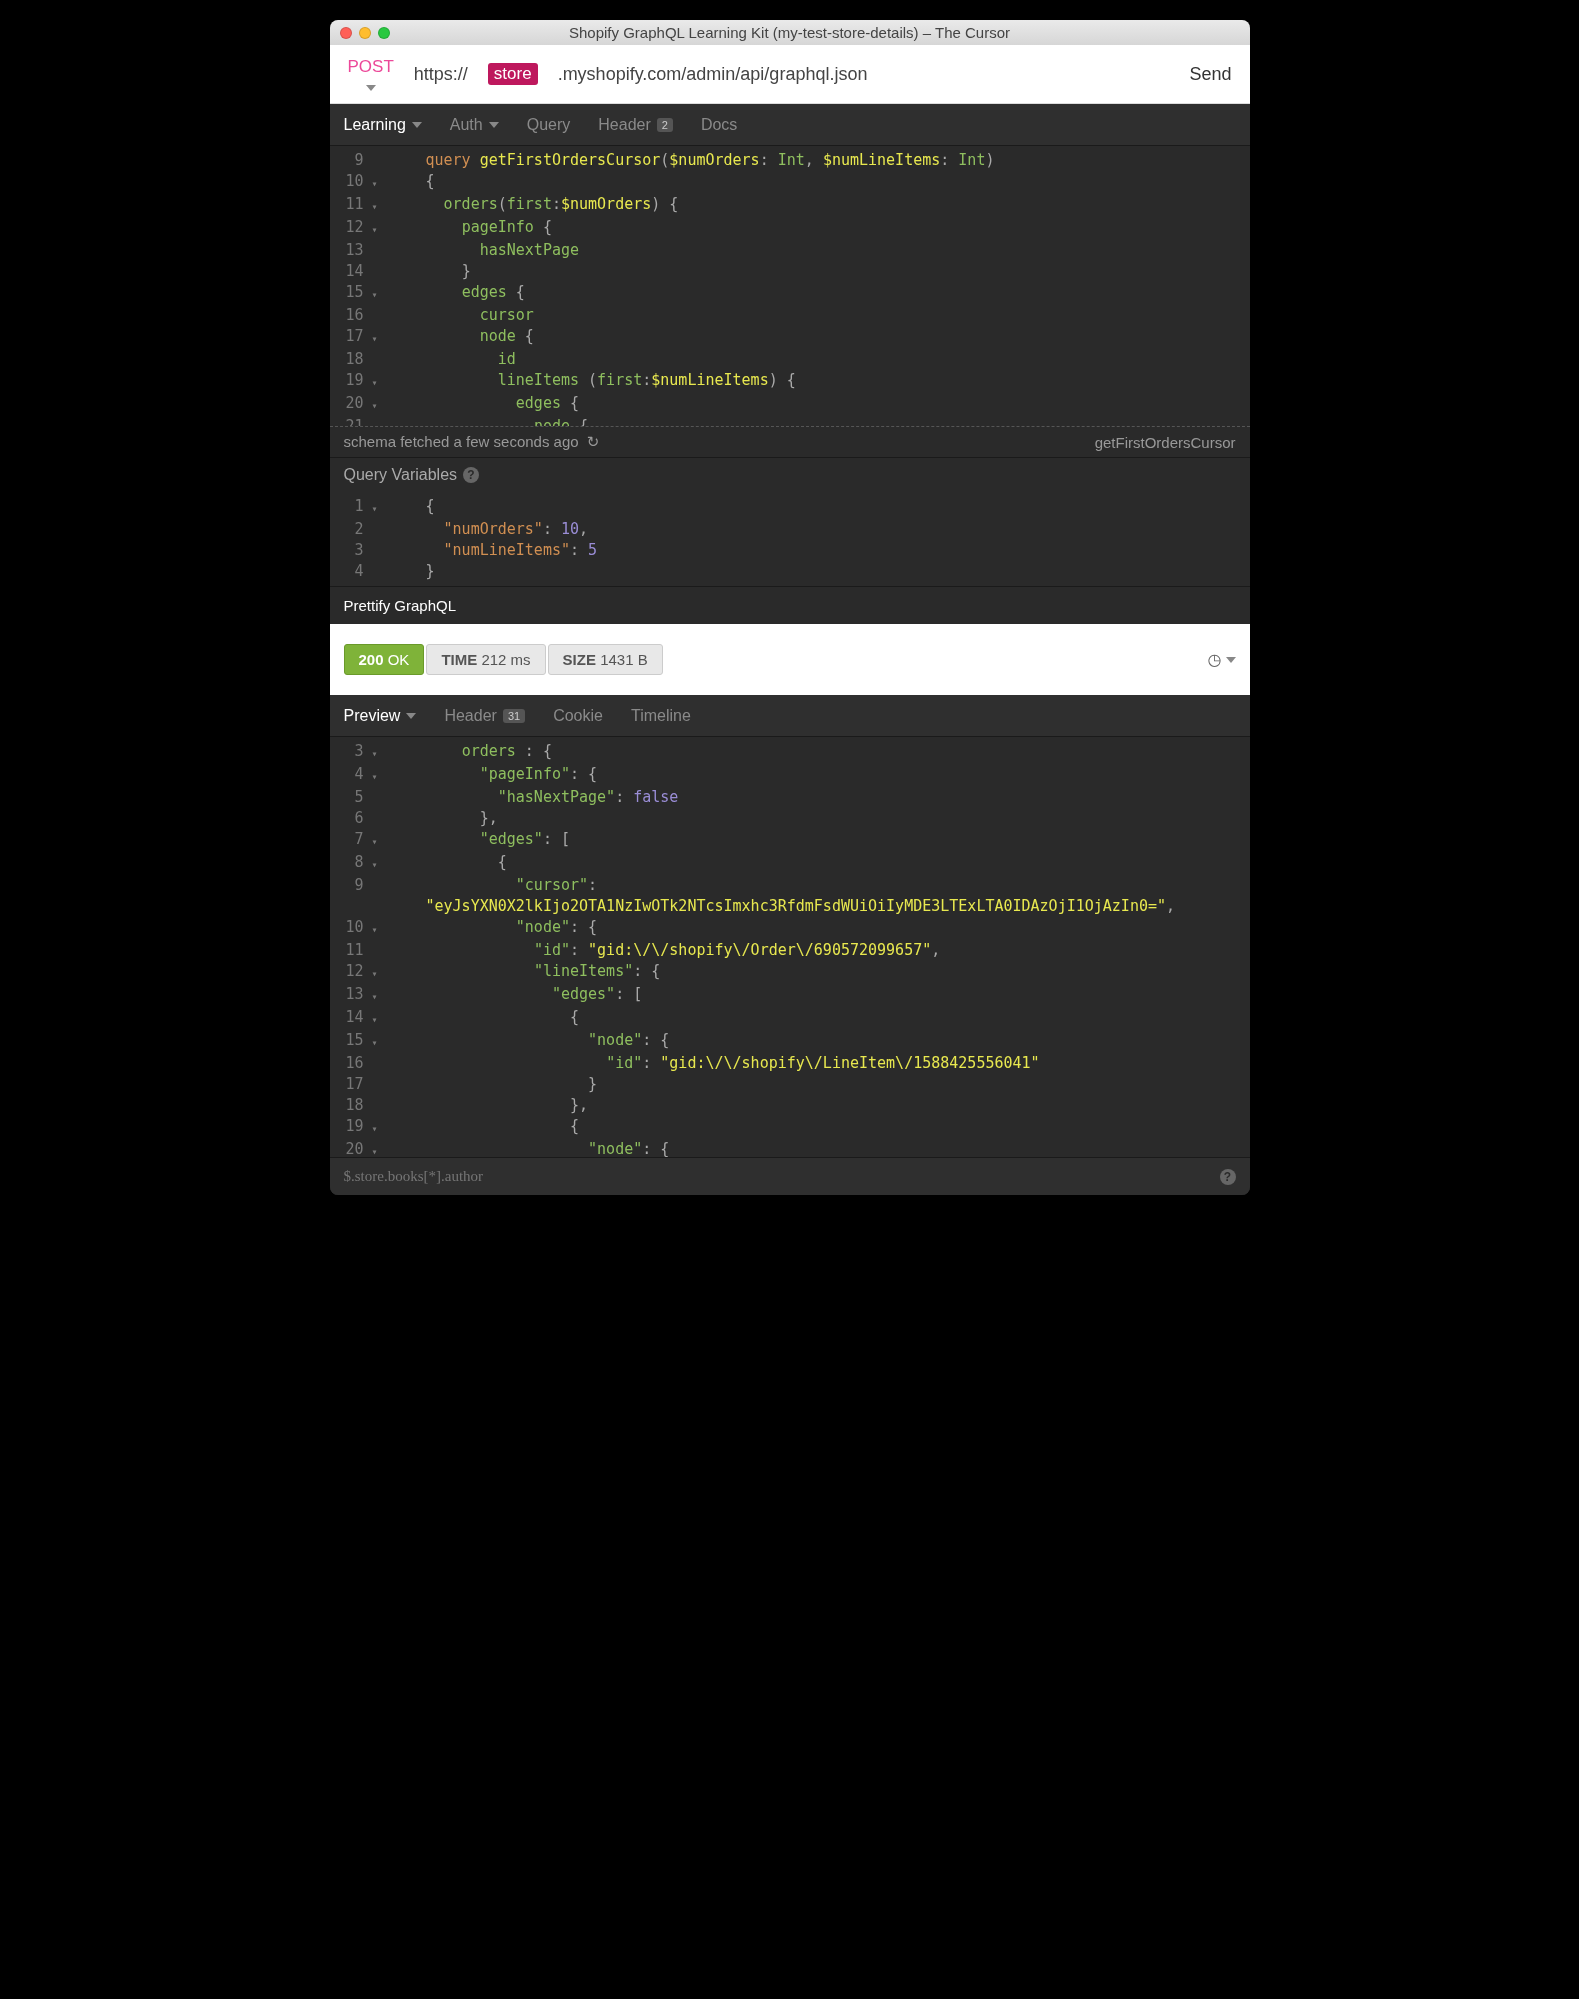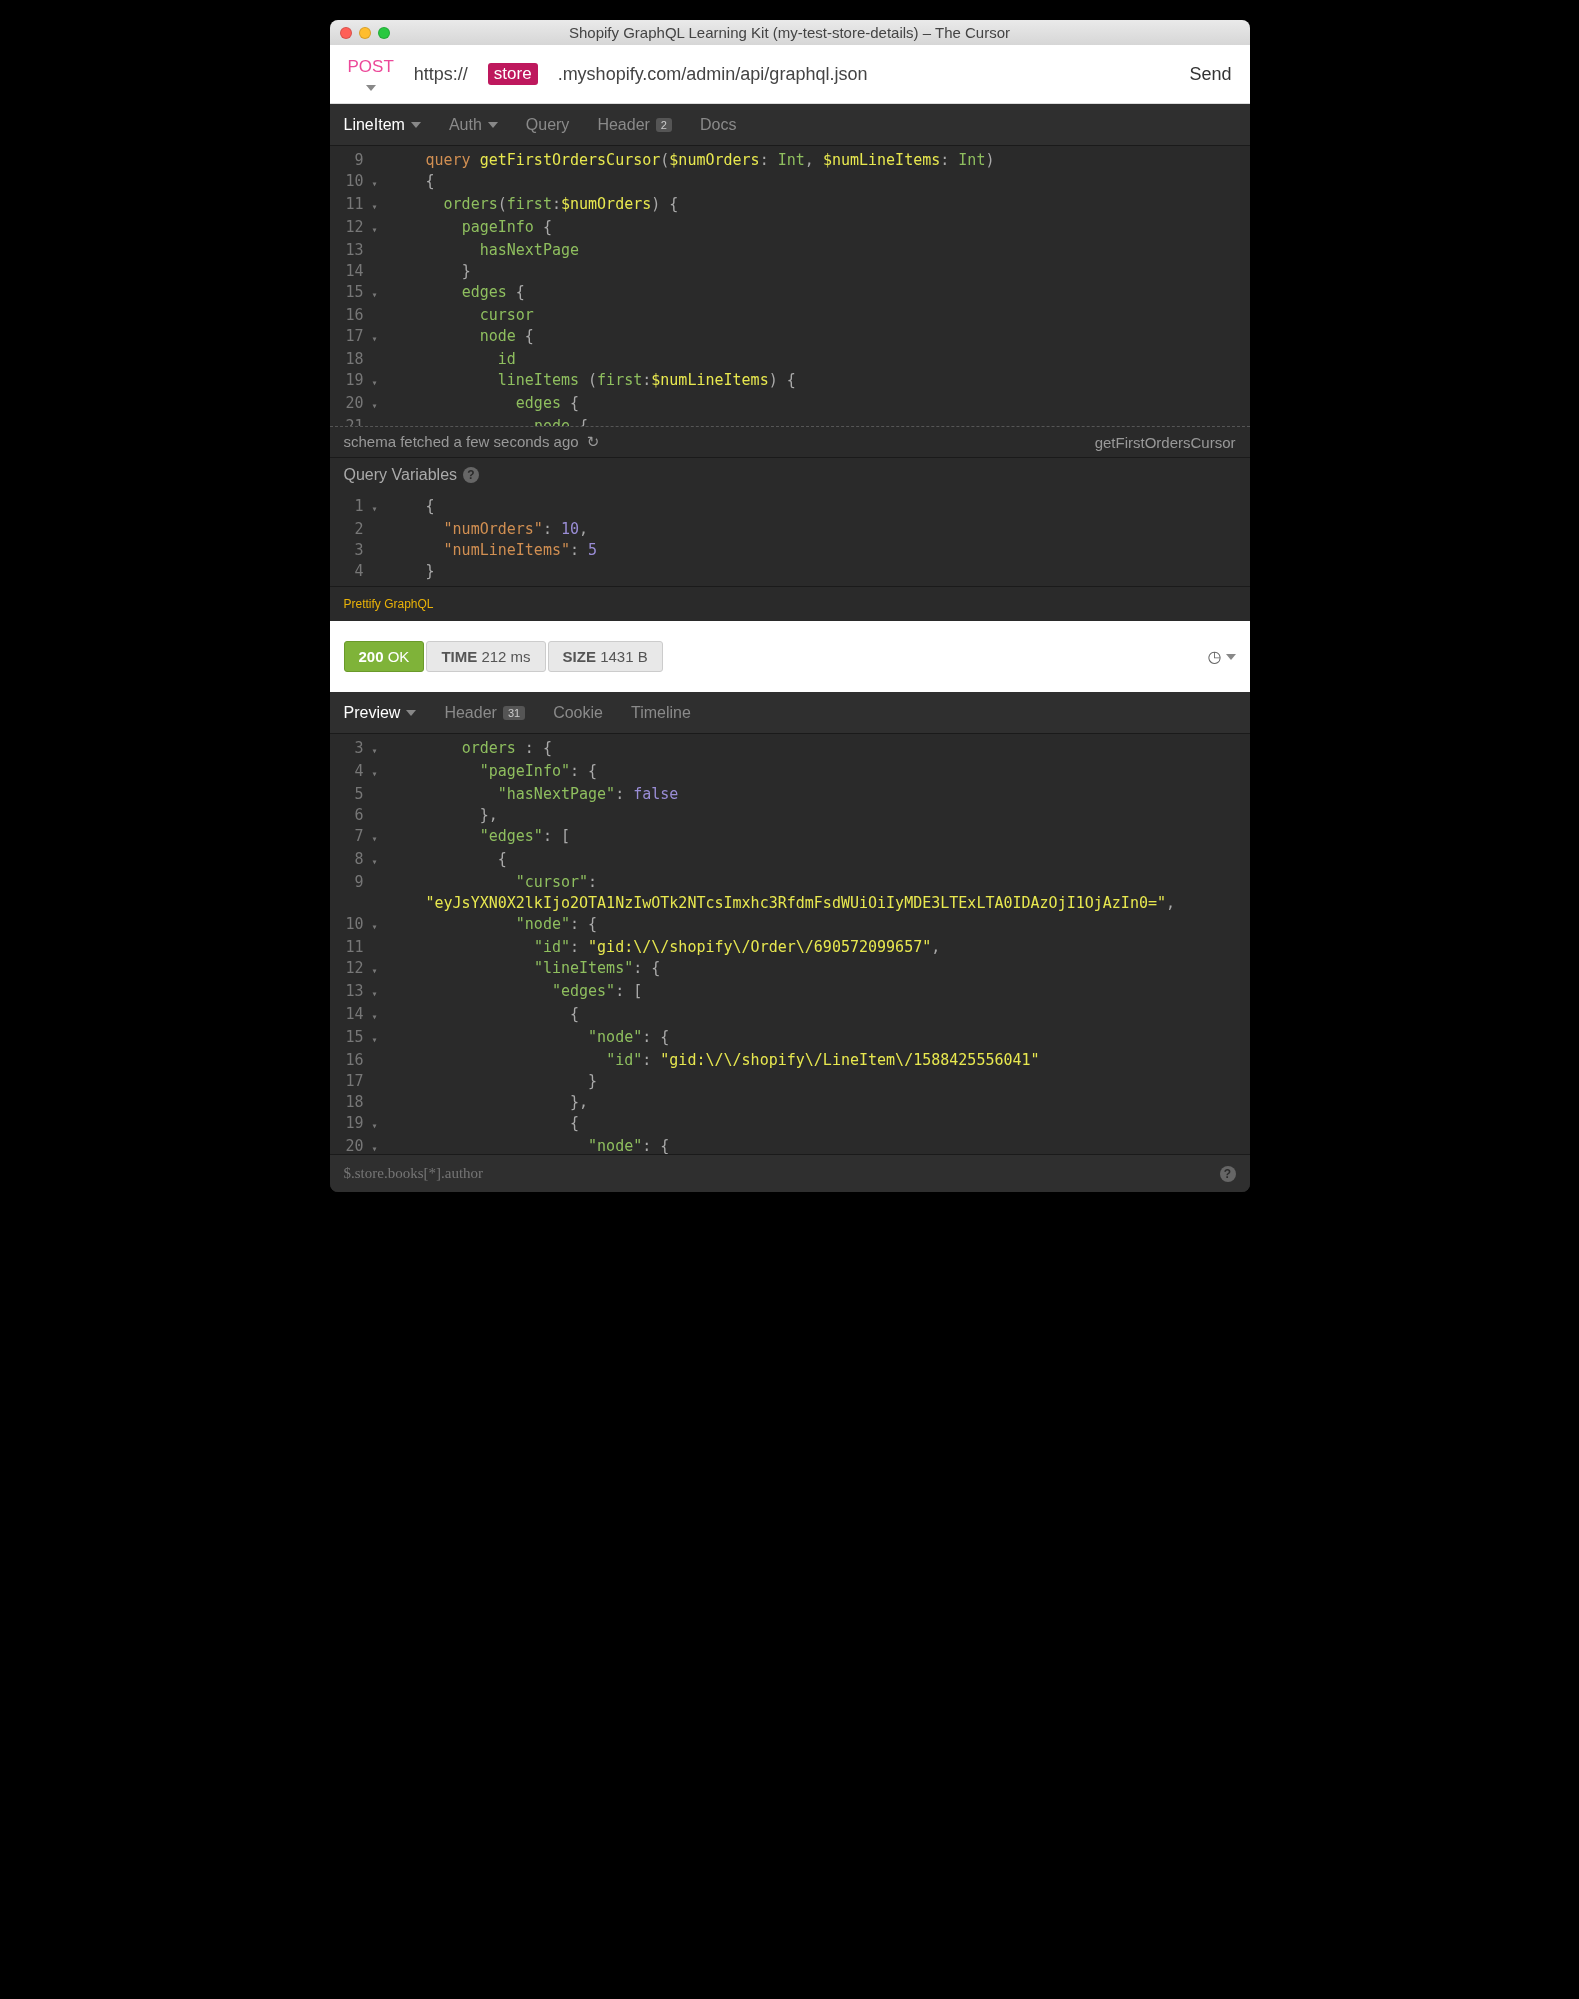--- a/index.html
+++ b/index.html
@@ -114,21 +114,21 @@
     text-align: center; line-height: 16px;
   }
 
   .vars-editor {
     background: #2a2a2a;
     font-family: "Menlo", "Consolas", monospace;
     font-size: 15px; color: #ccc; padding: 4px 0;
   }
 
   .prettify-bar {
-    background: #2a2a2a; color: #eab308; font-size: 12px;
+    background: #2a2a2a; color: #ffffff; font-size: 15px;
     padding: 10px 14px; border-top: 1px solid #1a1a1a;
   }
 
   .response-info {
     background: #fff; display: flex; align-items: center;
     padding: 20px 14px; gap: 2px; justify-content: center;
   }
   .pill {
     padding: 6px 14px; border-radius: 3px;
     font-size: 15px; border: 1px solid #ccc; background: #e8e8e8; color: #555;
@@ -177,21 +177,21 @@
     <div class="url-input">
       <span class="url-prefix">https://</span>
       <span class="url-store">store</span>
       <span class="url-prefix">.myshopify.com/admin/api/graphql.json</span>
     </div>
     <button class="send-btn">Send</button>
   </div>
 
   <div class="tabs">
     <div class="tab active">
-      <span>LineItem</span>
+      <span>Learning</span>
       <span class="chevron-down"></span>
     </div>
     <div class="tab">
       <span>Auth</span>
       <span class="chevron-down"></span>
     </div>
     <div class="tab">
       <span>Query</span>
     </div>
     <div class="tab">

